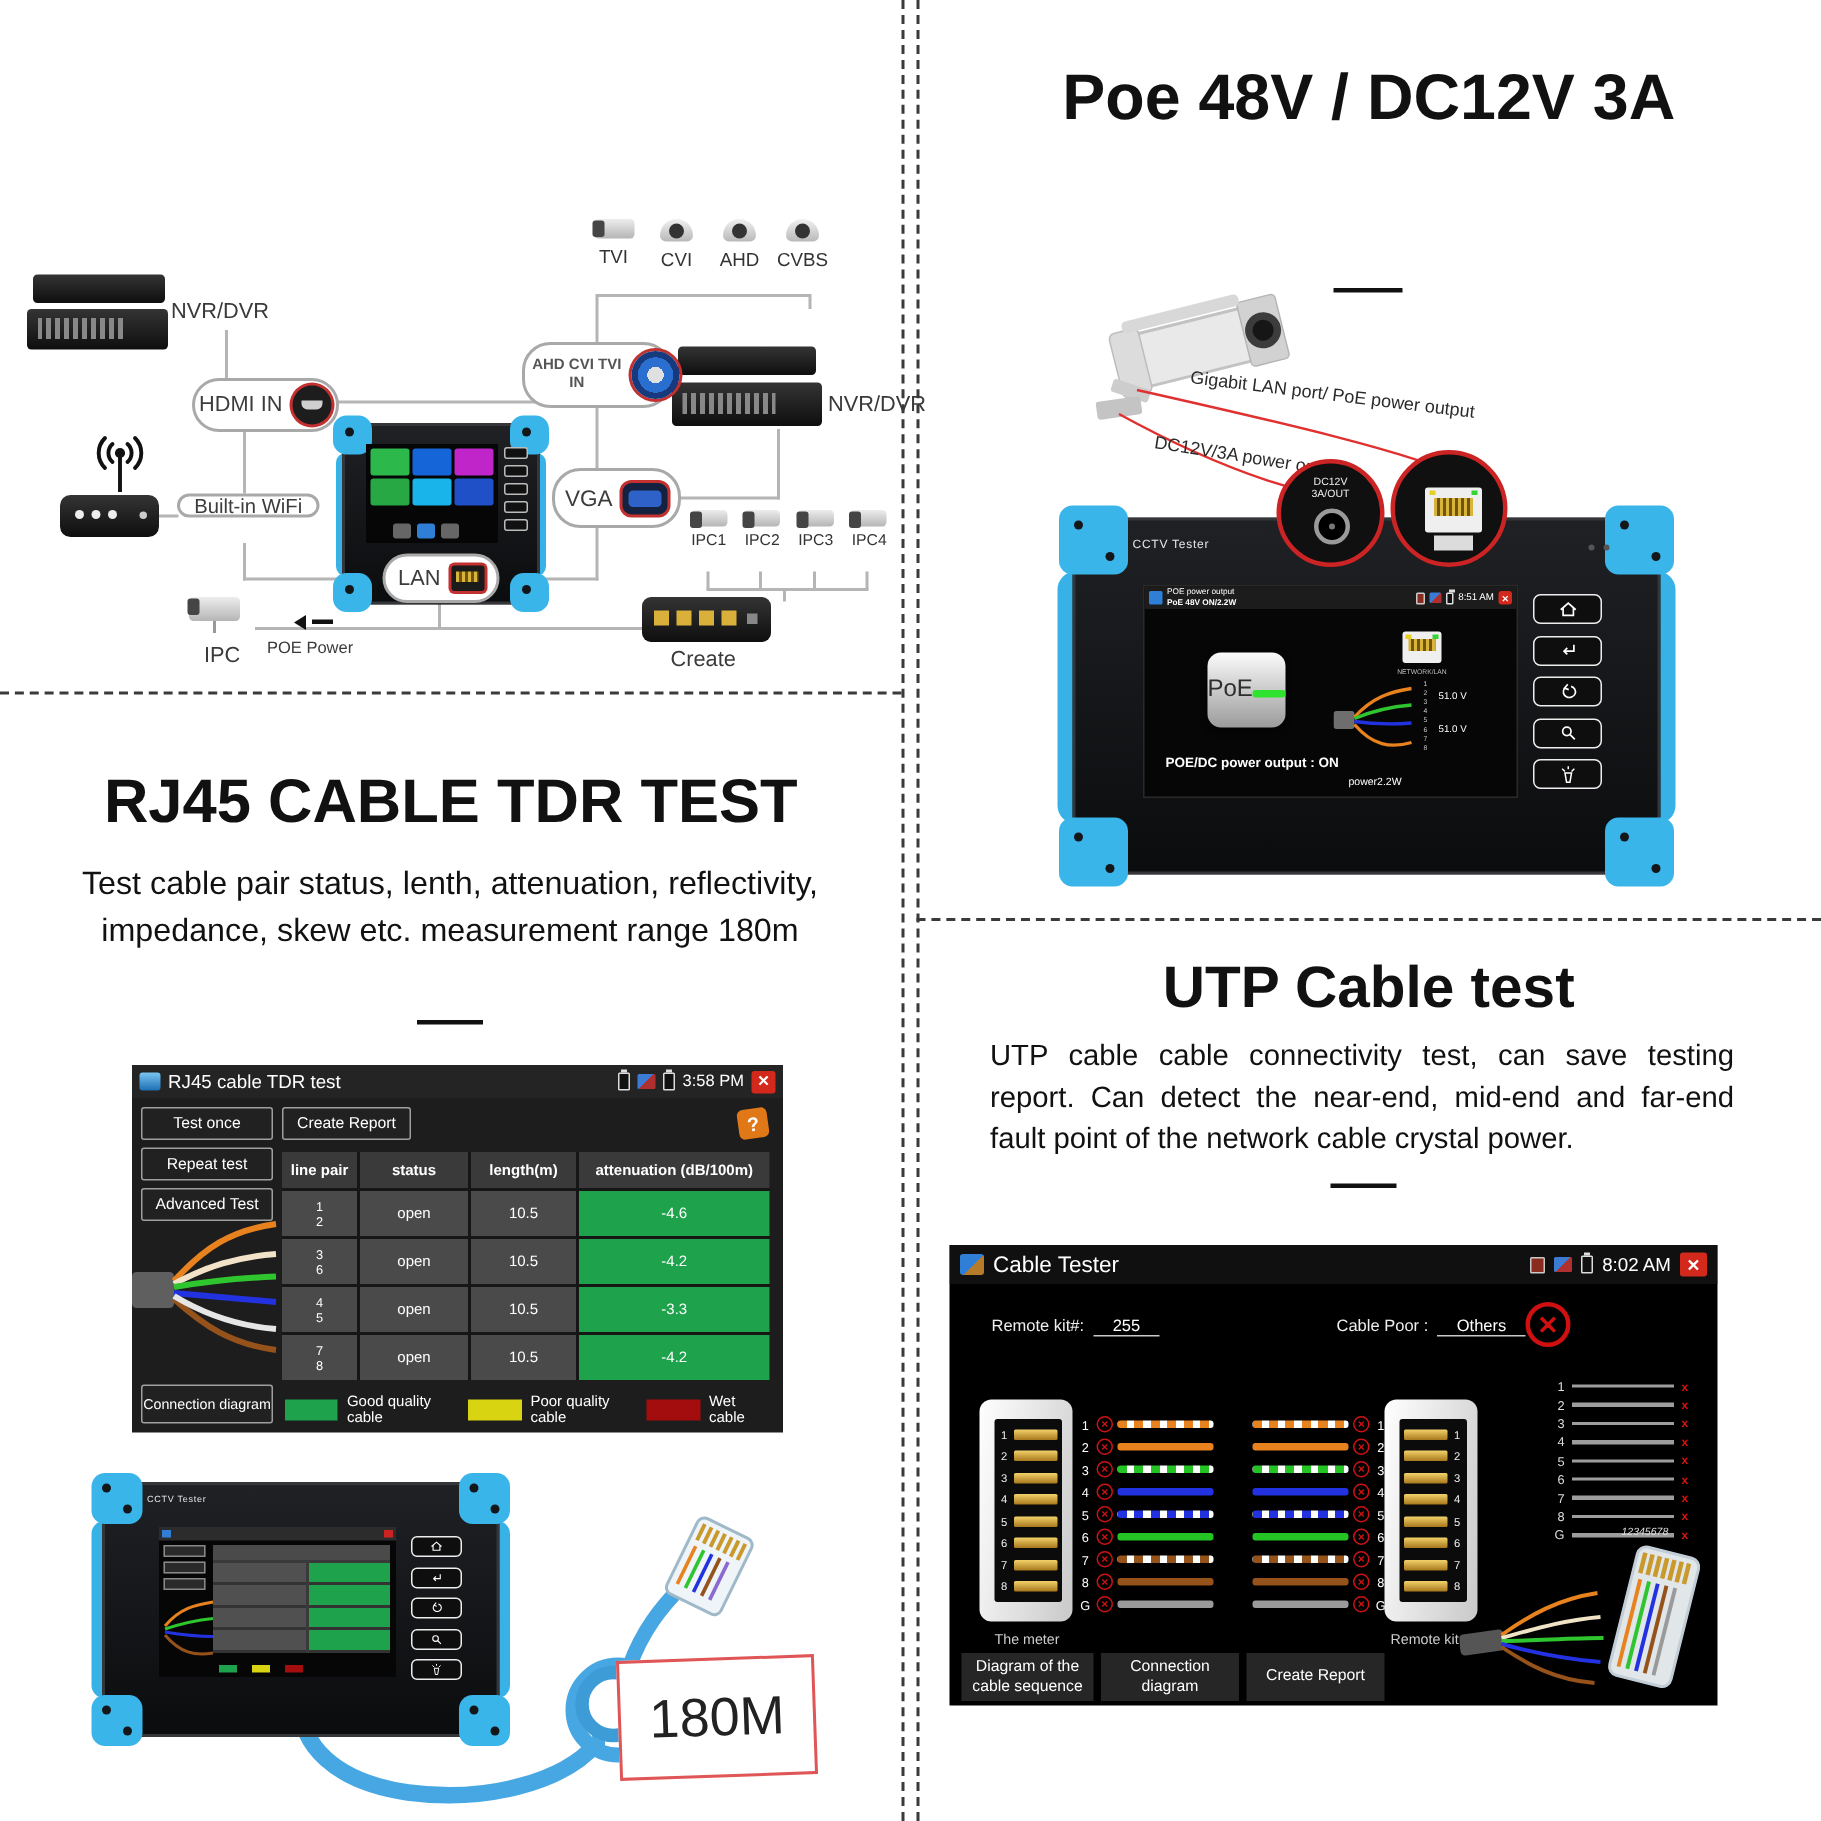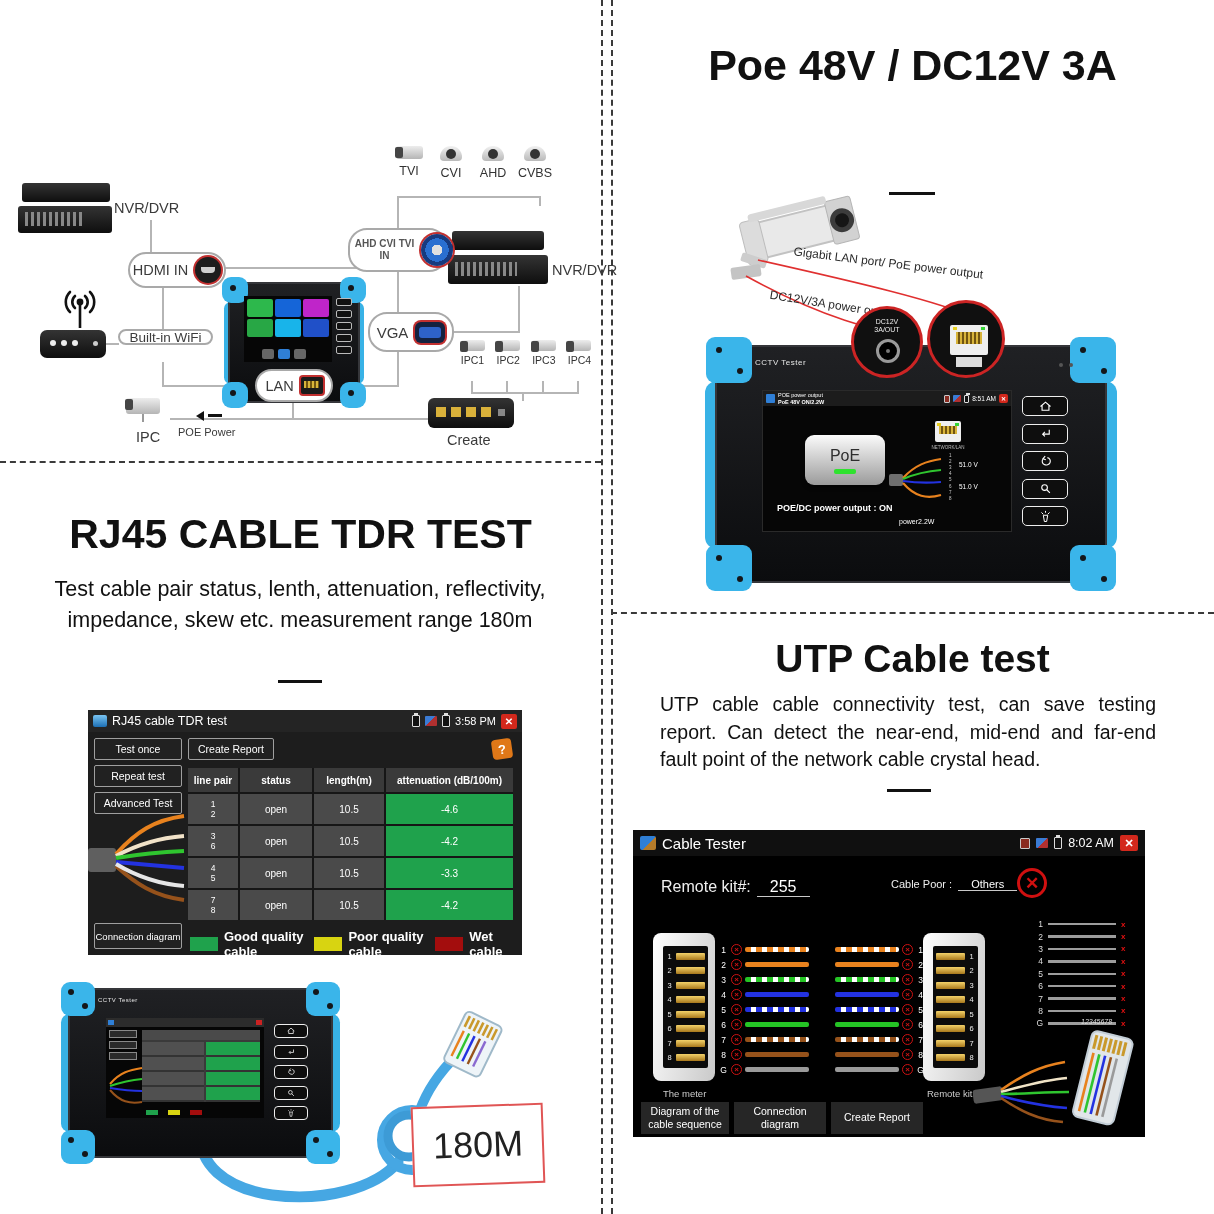--- a/index.html
+++ b/index.html
@@ -58,21 +58,21 @@
 
 .tdrbtn{background:#212121;border:1px solid #9f9f9f;border-radius:2px;color:#fff;display:flex;align-items:center;justify-content:center;text-align:center}
 .tdr-table{position:absolute;display:grid;grid-template-columns:50px 72px 70px 127px;gap:2px;background:#161616}
 .th{background:#3a3a3a;color:#fff;font-size:10px;font-weight:bold;display:flex;align-items:center;justify-content:center;height:24px;text-align:center}
 .td{background:#4a4a4a;color:#fff;font-size:10px;display:flex;align-items:center;justify-content:center;height:30px}
 .td.att{background:#1fa24c}
 .pairtxt{font-size:8.5px;line-height:1.2;text-align:center;color:#fff}
 .lgrow{position:absolute;display:flex;justify-content:space-between;align-items:center}
 .lgitem{display:flex;align-items:center;gap:6px}
 .lgsw{width:36px;height:14px}
-.lglbl{color:#fff;font-size:13px;font-weight:bold}
+.lglbl{color:#fff;font-size:10px;font-weight:normal}
 
 .uval{border-bottom:1.5px solid #c9c9c9;padding:0 13px;color:#fff}
 .bigrx{position:absolute;width:30px;height:30px;border:3.5px solid #d01010;border-radius:50%;display:flex;align-items:center;justify-content:center;color:#d01010;font-weight:bold;font-size:17px;z-index:5}
 .conn{position:absolute;width:62px;height:148px;background:linear-gradient(100deg,#ffffff,#c9c9c9);border-radius:8px;z-index:2}
 .conninner{position:absolute;left:10px;top:13px;right:7px;bottom:13px;background:#0b0b0b;border-radius:2px;display:flex;flex-direction:column;justify-content:space-between;padding:4px 3px}
 .pinrow{display:flex;align-items:center;gap:3px;height:12px}
 .pinrow.rev{flex-direction:row-reverse}
 .pinnum{color:#eee;font-size:7.5px;width:7px;text-align:center}
 .pinbar{flex:1;height:7px;background:linear-gradient(#f3d26a,#a8781c);border-radius:1px}
 .wrow{display:flex;align-items:center;height:15px;gap:3px}
@@ -358,21 +358,21 @@
             <div>POE power output</div>
             <div style="font-weight:bold">PoE 48V ON/2.2W</div>
           </div>
           <div style="flex:1"></div>
           <div class="ic-a" style="width:6px;height:8px"></div>
           <div class="ic-b" style="width:8px;height:7px"></div>
           <div class="ic-batt" style="width:5px;height:8px"></div>
           <div style="font-size:6.5px">8:51 AM</div>
           <div class="redx" style="width:9px;height:9px;font-size:6px">✕</div>
         </div>
-        <div style="position:absolute;left:42px;top:44px;width:80px;height:50px;border-radius:9px;background:linear-gradient(#fbfbfb,#9b9b9b);display:flex;flex-direction:column;align-items:center;justify-content:center;box-shadow:0 2px 4px rgba(0,0,0,.6)">
+        <div style="position:absolute;left:42px;top:44px;width:52px;height:50px;border-radius:9px;background:linear-gradient(#fbfbfb,#9b9b9b);display:flex;flex-direction:row;align-items:center;justify-content:center;box-shadow:0 2px 4px rgba(0,0,0,.6)">
           <span style="font-size:16px;color:#2e2e2e">PoE</span>
           <span style="width:22px;height:5px;background:#2fe32f;border-radius:2px;margin-top:4px"></span>
         </div>
         <div style="position:absolute;left:14px;top:112px;color:#fff;font-size:9px;font-weight:bold">POE/DC power output : ON</div>
         <div class="rj45" style="position:absolute;left:172px;top:30px;width:26px;height:21px">
           <i class="led" style="left:2px;background:#e8d021"></i>
             <i class="led" style="right:2px;background:#35d435"></i>
         </div>
         <div style="position:absolute;left:158px;top:54px;width:54px;text-align:center;color:#bbb;font-size:4.5px">NETWORK/LAN</div>
         <svg style="position:absolute;left:126px;top:62px" width="62" height="54" viewBox="0 0 62 54">
@@ -630,36 +630,36 @@
         </g>
       </g>
     </svg>
     <div class="card180" style="left:412px;top:643px;width:132px;height:80px">
       <span>180M</span>
     </div>
   </div>
 
   <div class="sec" id="sec-utp" style="left:611px;top:613px;width:603px;height:601px">
     <div class="h1" style="position:absolute;left:0;top:26px;width:100%;font-size:39px">UTP Cable test</div>
-    <div style="position:absolute;left:49px;top:78px;width:496px;font-size:19.5px;line-height:1.42;text-align:justify;color:#111">UTP cable cable connectivity test, can save testing report. Can detect the near-end, mid-end and far-end fault point of the network cable crystal head.</div>
+    <div style="position:absolute;left:49px;top:78px;width:496px;font-size:19.5px;line-height:1.42;text-align:justify;color:#111">UTP cable cable connectivity test, can save testing report. Can detect the near-end, mid-end and far-end fault point of the network cable crystal power.</div>
     <div class="dashrule" style="left:276px;top:176px;width:44px"></div>
 
     <div class="scr" style="left:22px;top:217px;width:512px;height:307px;background:#000">
       <div class="titlebar" style="height:26px;padding:0 7px;gap:6px;background:#101010">
         <div style="width:16px;height:14px;background:linear-gradient(135deg,#2f7fd6 55%,#b57b2a 55%);border-radius:2px"></div>
         <div style="font-size:15px">Cable Tester</div>
         <div style="flex:1"></div>
         <div class="ic-a"></div>
         <div class="ic-b"></div>
         <div class="ic-batt"></div>
         <div style="font-size:12.5px">8:02 AM</div>
         <div class="redx" style="width:18px;height:16px;font-size:11px">✕</div>
       </div>
 
-      <div style="position:absolute;left:28px;top:48px;display:flex;align-items:baseline;gap:6px;color:#eee;font-size:16px">
+      <div style="position:absolute;left:28px;top:48px;display:flex;align-items:baseline;gap:6px;color:#eee;font-size:11px">
         <span>Remote kit#:</span>
         <span class="uval">255</span>
       </div>
       <div style="position:absolute;left:258px;top:48px;display:flex;align-items:baseline;gap:6px;color:#eee;font-size:11px">
         <span>Cable Poor :</span>
         <span class="uval">Others</span>
       </div>
       <div class="bigrx" style="left:384px;top:38px">✕</div>
 
       <div class="conn" style="left:20px;top:103px">

